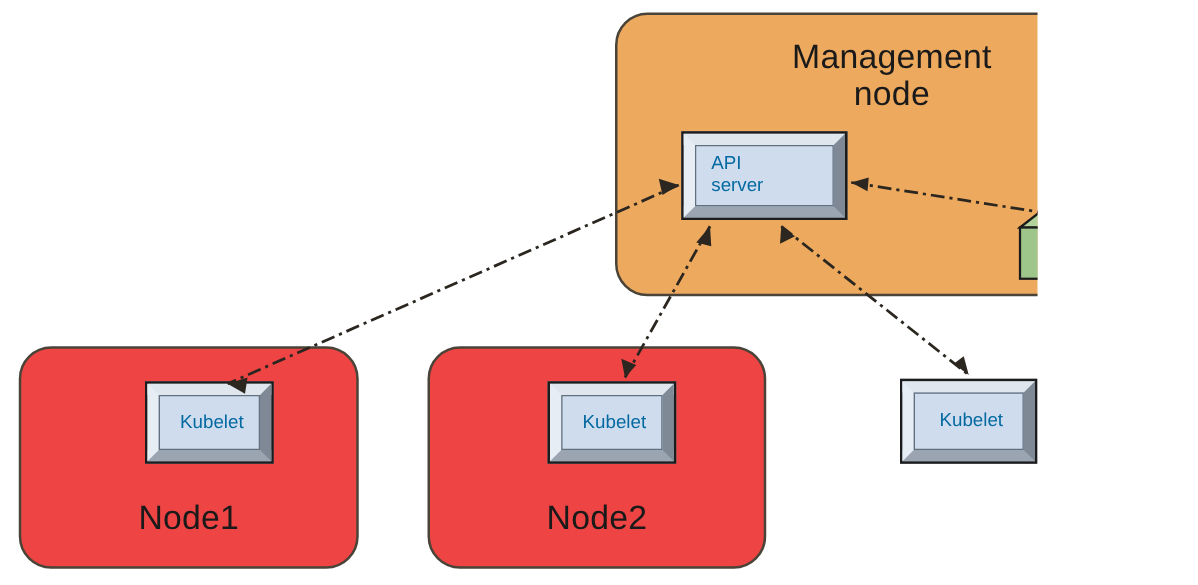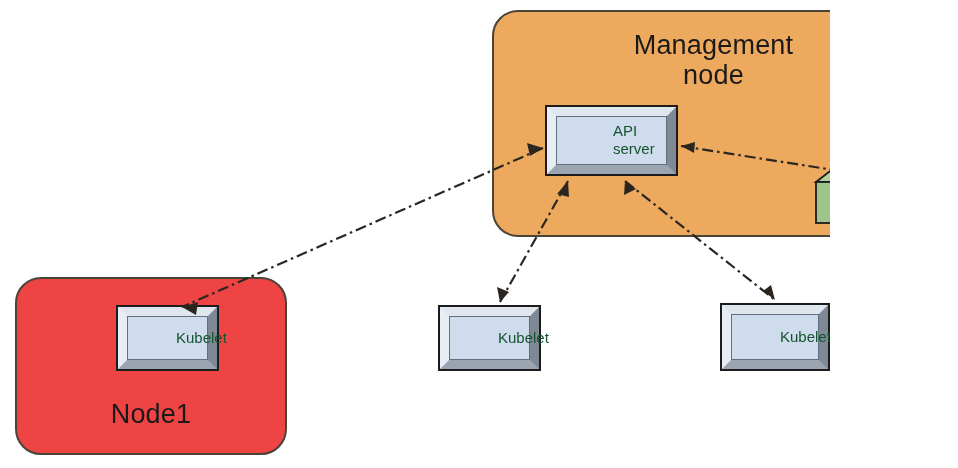--- a/index.html
+++ b/index.html
@@ -70,26 +70,25 @@
   .bevel .face {
     position: absolute;
     inset: 9px;
     background: #cfdced;
     border: 1px solid #60707f;
     box-sizing: border-box;
     display: flex;
     align-items: center;
   }
   .bevel .label {
-    color: #14532d;
+    color: #0369a1;
     font-size: 15px;
     line-height: 1.18;
     padding-left: 12px;
     white-space: pre-line;
-    margin-left: 44px;
   }
   .bevel.kubelet .label {
     width: 100%;
     text-align: center;
     padding-left: 4px;
     font-size: 15px;
   }
   .bevel.apiserver .face {
     align-items: flex-start;
     padding-top: 5px;
@@ -141,20 +140,23 @@
 
   <div class="zone mgmt" style="left:492px; top:10px; width:443px; height:227px;">
     <div class="zone-title">Management
 node</div>
   </div>
 
   <div class="zone node" style="left:15px; top:277px; width:272px; height:178px;">
     <div class="zone-title">Node1</div>
   </div>
 
+  <div class="zone node" style="left:342px; top:277px; width:271px; height:178px;">
+    <div class="zone-title">Node2</div>
+  </div>
 
 
   <div class="cuboid" style="left:816px; top:168px; width:92px; height:56px;">
     <svg width="92" height="56" viewBox="0 0 92 56">
 
       <polygon points="0,14 18,0 91,0 73,14" fill="#b3d39c" stroke="#1c1c1c" stroke-width="1.8"></polygon>
 
       <polygon points="73,14 91,0 91,41 73,55" fill="#86ab6d" stroke="#1c1c1c" stroke-width="1.8"></polygon>
 
       <rect x="0" y="14" width="73" height="41" fill="#9ec68a" stroke="#1c1c1c" stroke-width="1.8"></rect>

